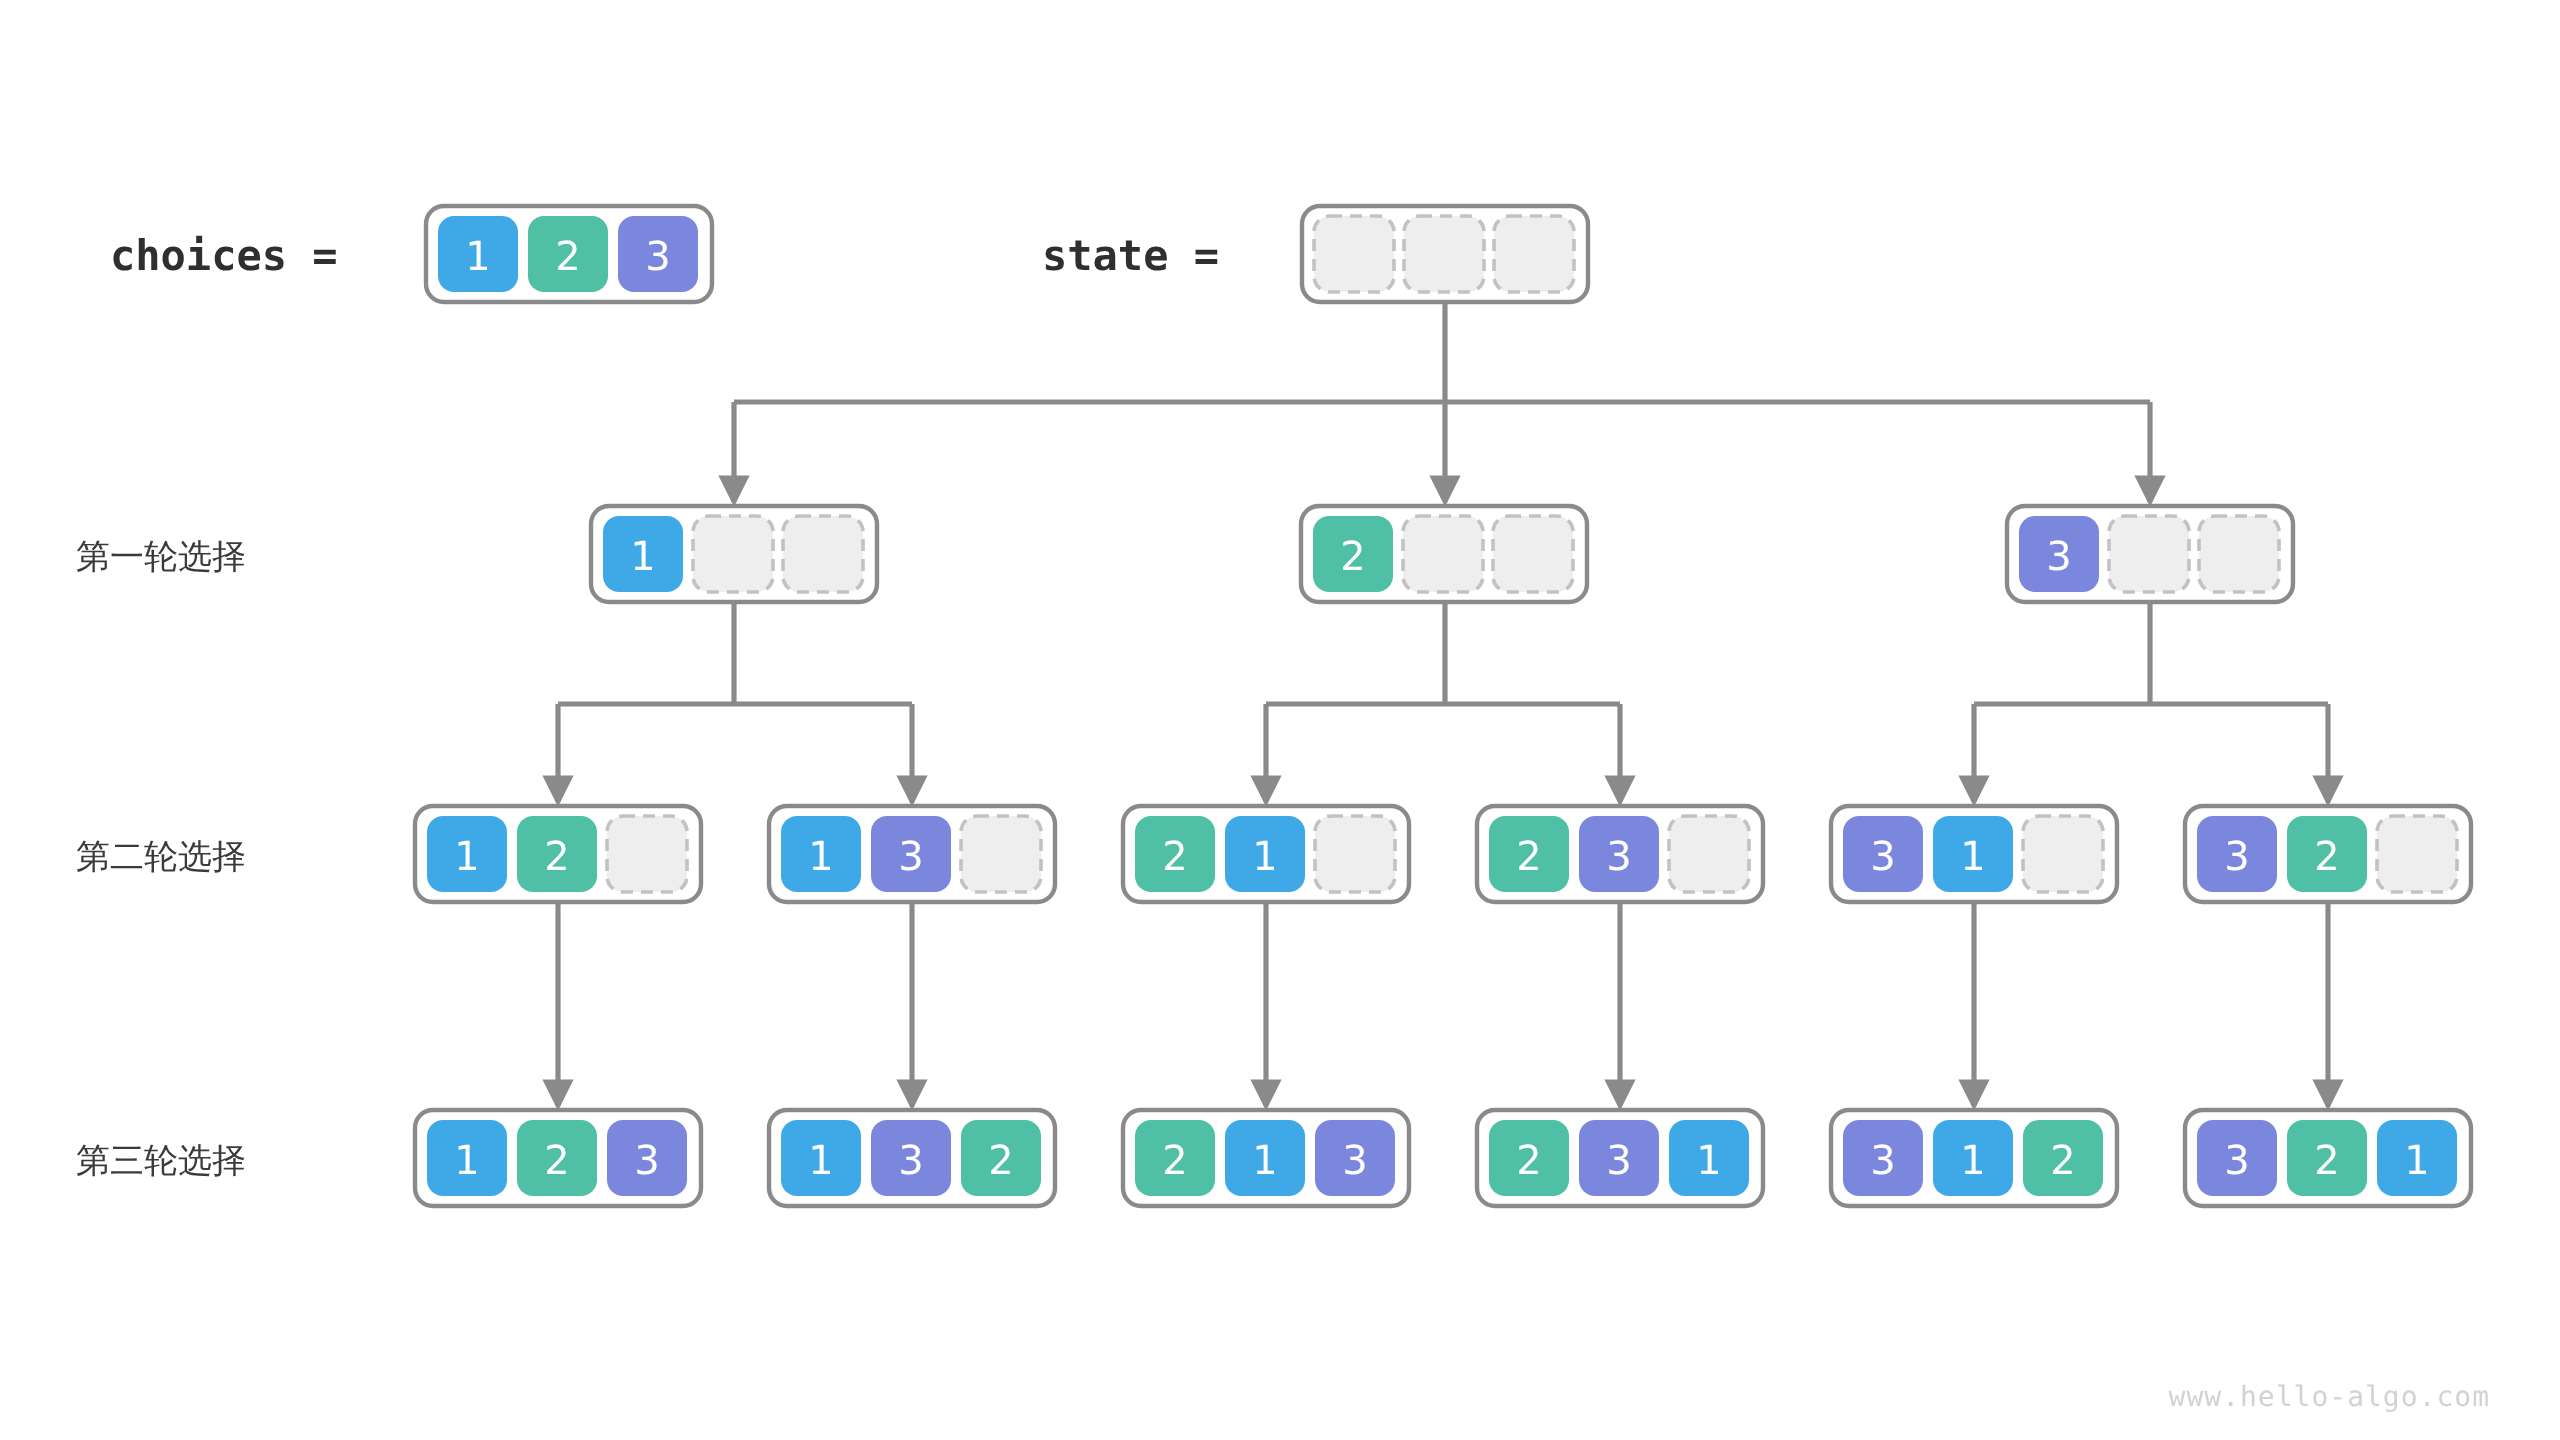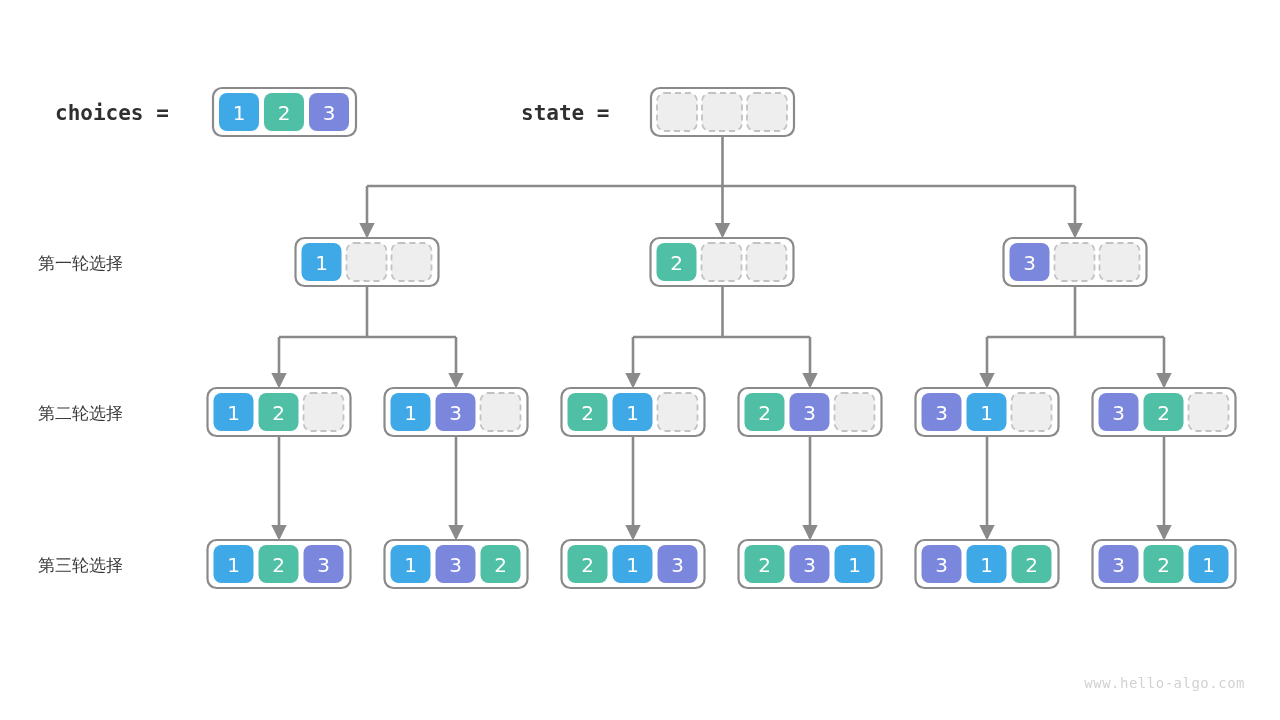--- a/index.html
+++ b/index.html
@@ -9,21 +9,21 @@
   }
   body {
     width: 1280px;
     height: 720px;
     position: relative;
     overflow: hidden;
     font-family: "DejaVu Sans", sans-serif;
   }
   #stage {
     position: absolute;
-    left: 0; top: 0;
+    left: 0; top: 15px;
     width: 1280px;
     height: 541px;
   }
   svg.diagram {
     display: block;
     width: 1280px;
     height: 720px;
   }
   .var-label {
     font-family: "DejaVu Sans Mono", monospace;

